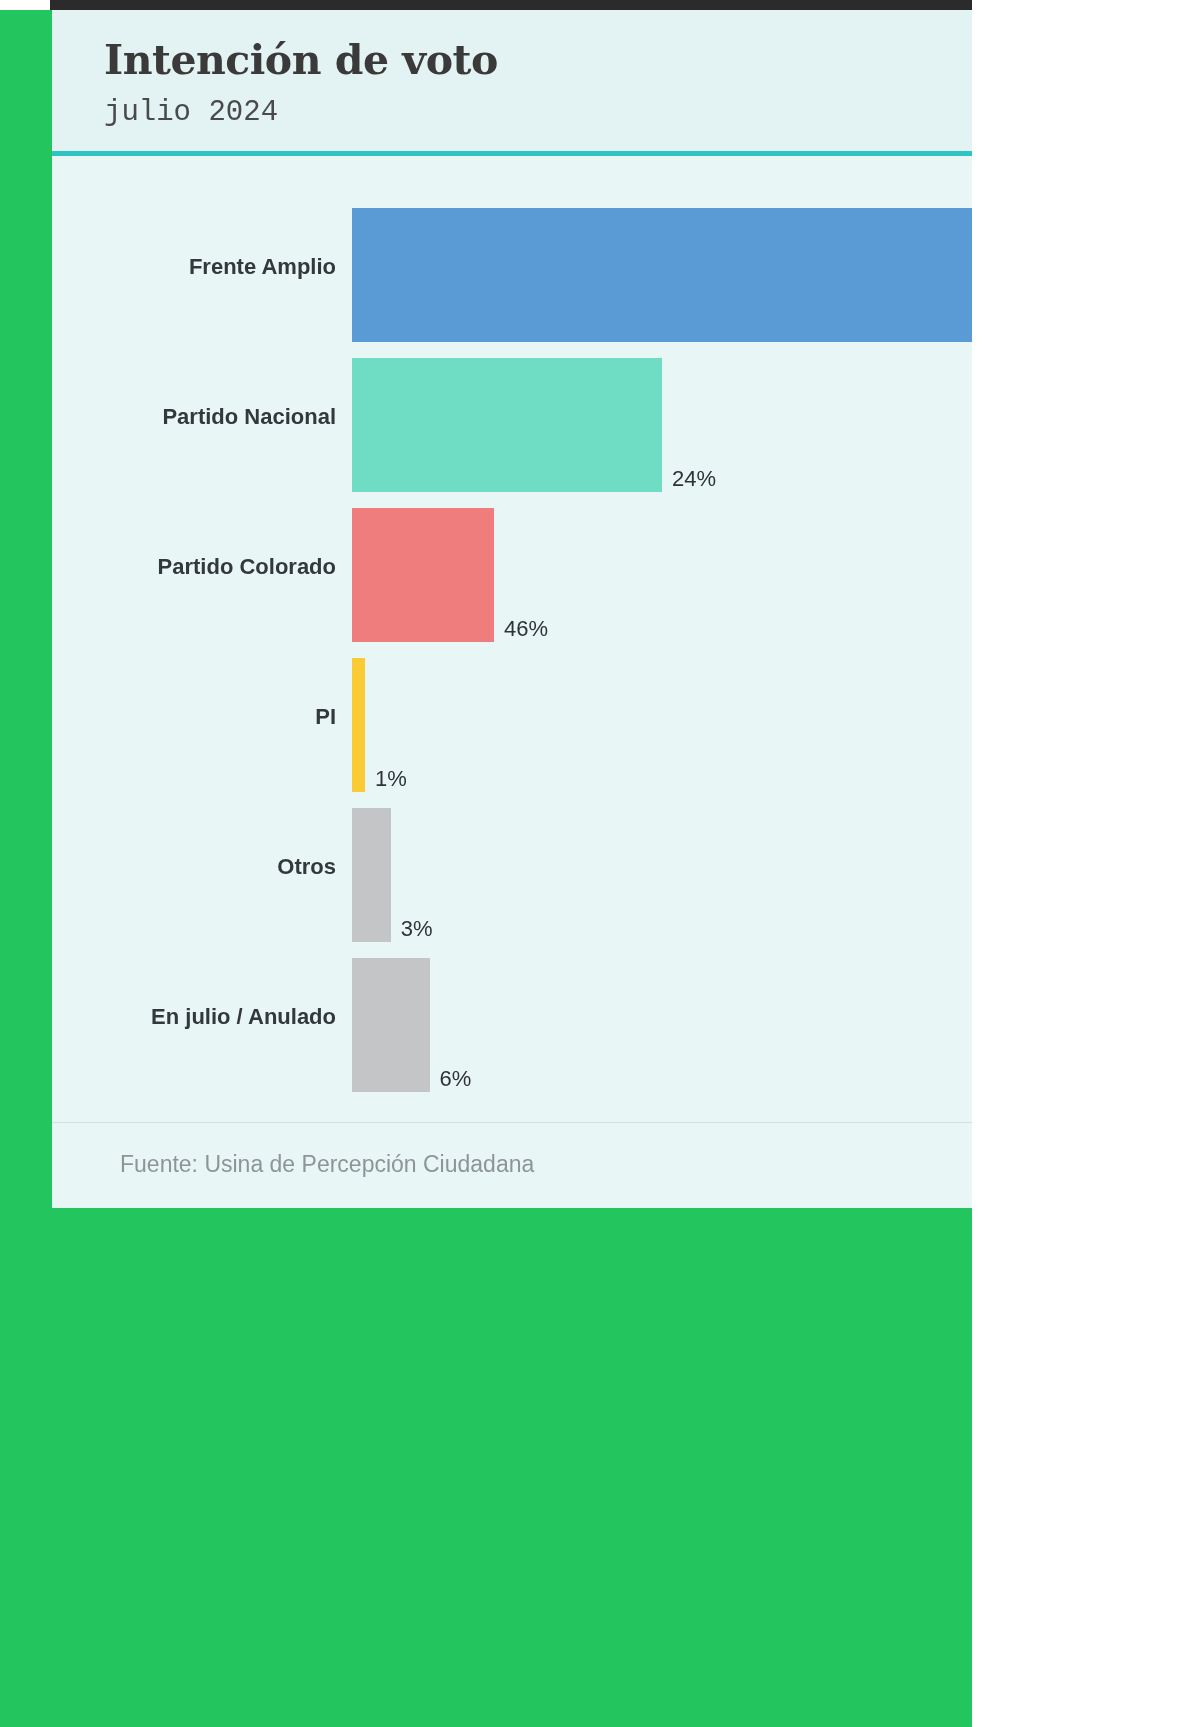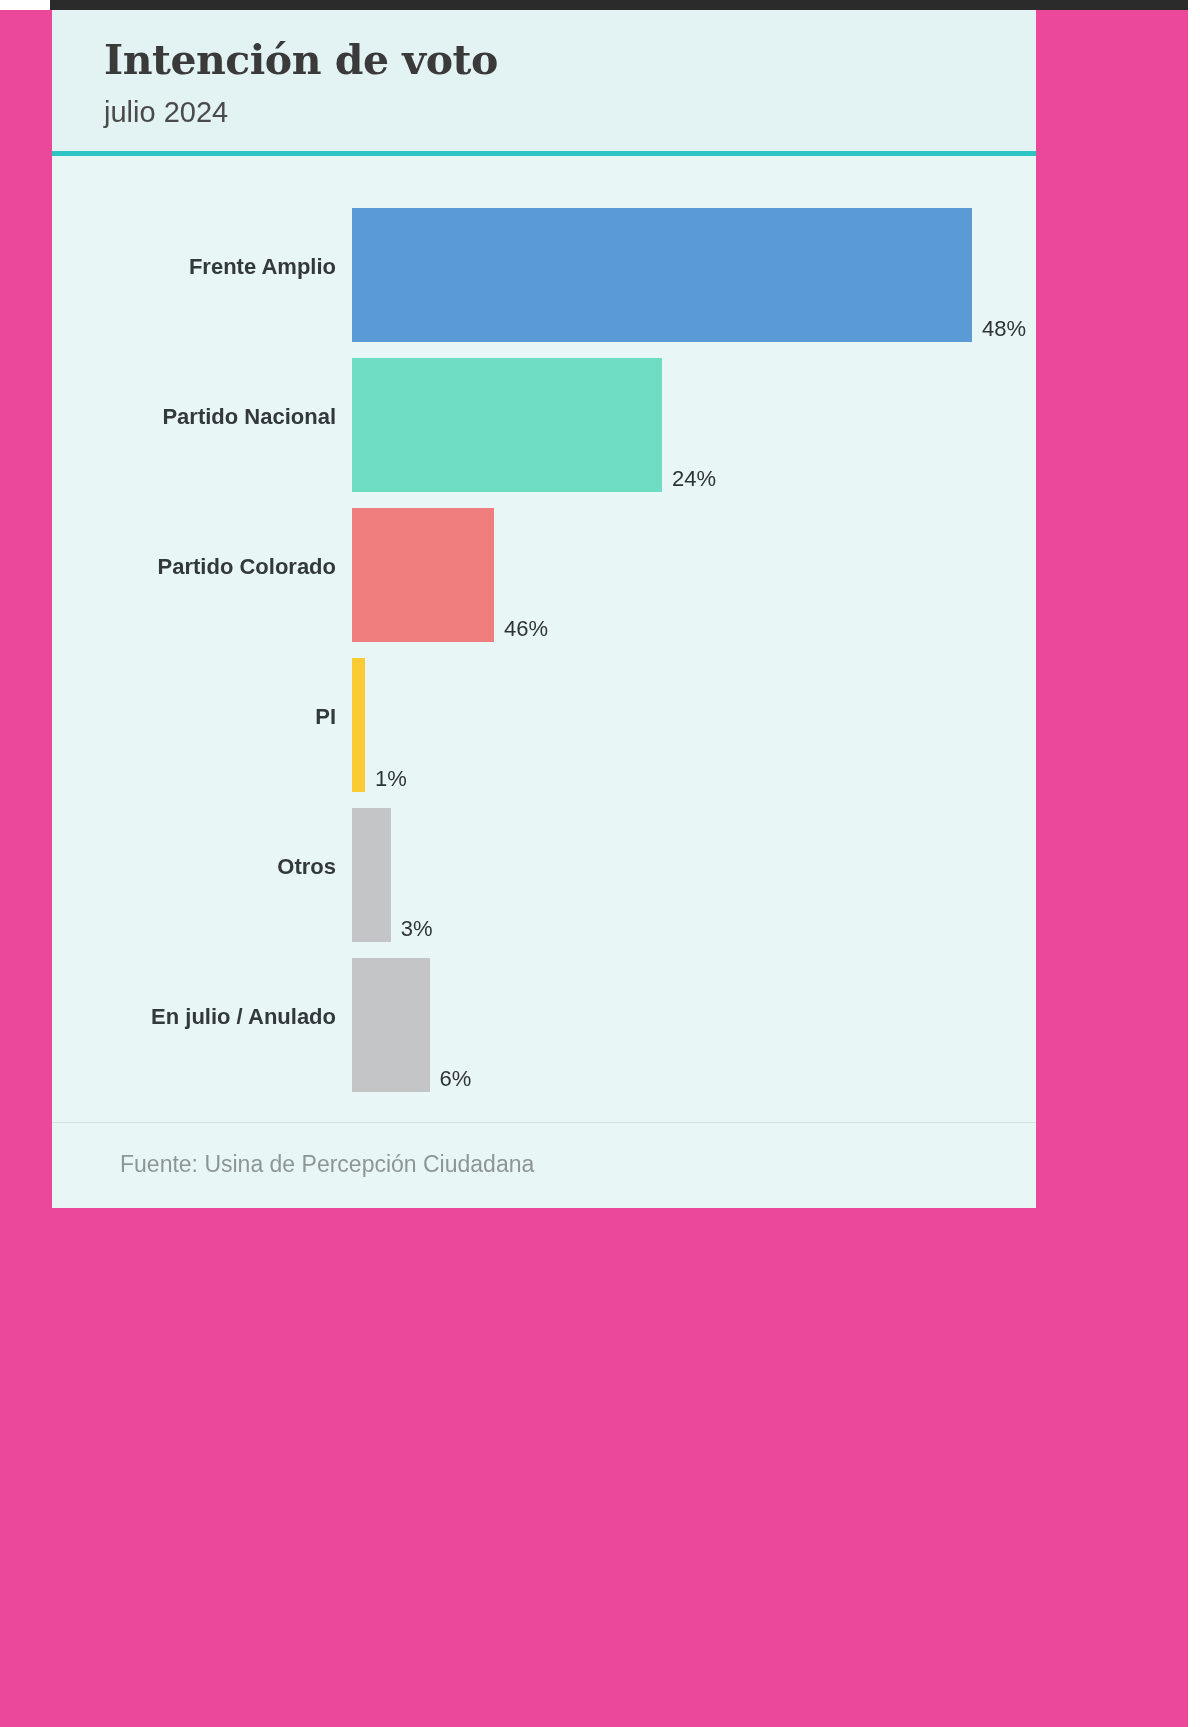--- a/index.html
+++ b/index.html
@@ -5,23 +5,23 @@
   html, body {
     margin: 0;
     padding: 0;
     background: #ffffff;
     width: 1200px;
     height: 1727px;
     font-family: "Liberation Sans", sans-serif;
   }
   #page {
     position: relative;
-    width: 1188px;
+    width: 972px;
     height: 1727px;
-    background: #ec4899;
+    background: #22c55e;
     overflow: hidden;
   }
   
   .top-strip {
     position: absolute;
     top: 0;
     left: 0;
     width: 1200px;
     height: 10px;
     background: #2b2b2b;
@@ -51,21 +51,21 @@
   .chart-title {
     margin: 0;
     font-family: "DejaVu Serif", "Liberation Serif", serif;
     font-weight: bold;
     font-size: 41px;
     color: #3a3a3a;
     letter-spacing: -0.5px;
   }
   .chart-subtitle {
     margin: 12px 0 0 0;
-    font-family: Liberation Sans, sans-serif;
+    font-family: Liberation Mono, monospace;
     font-size: 29px;
     color: #4a4a4a;
     font-weight: normal;
   }
   .chart-body {
     background: #e9f6f6;
     padding: 36px 0 30px 0;
   }
   .bar-row {
     display: flex;

